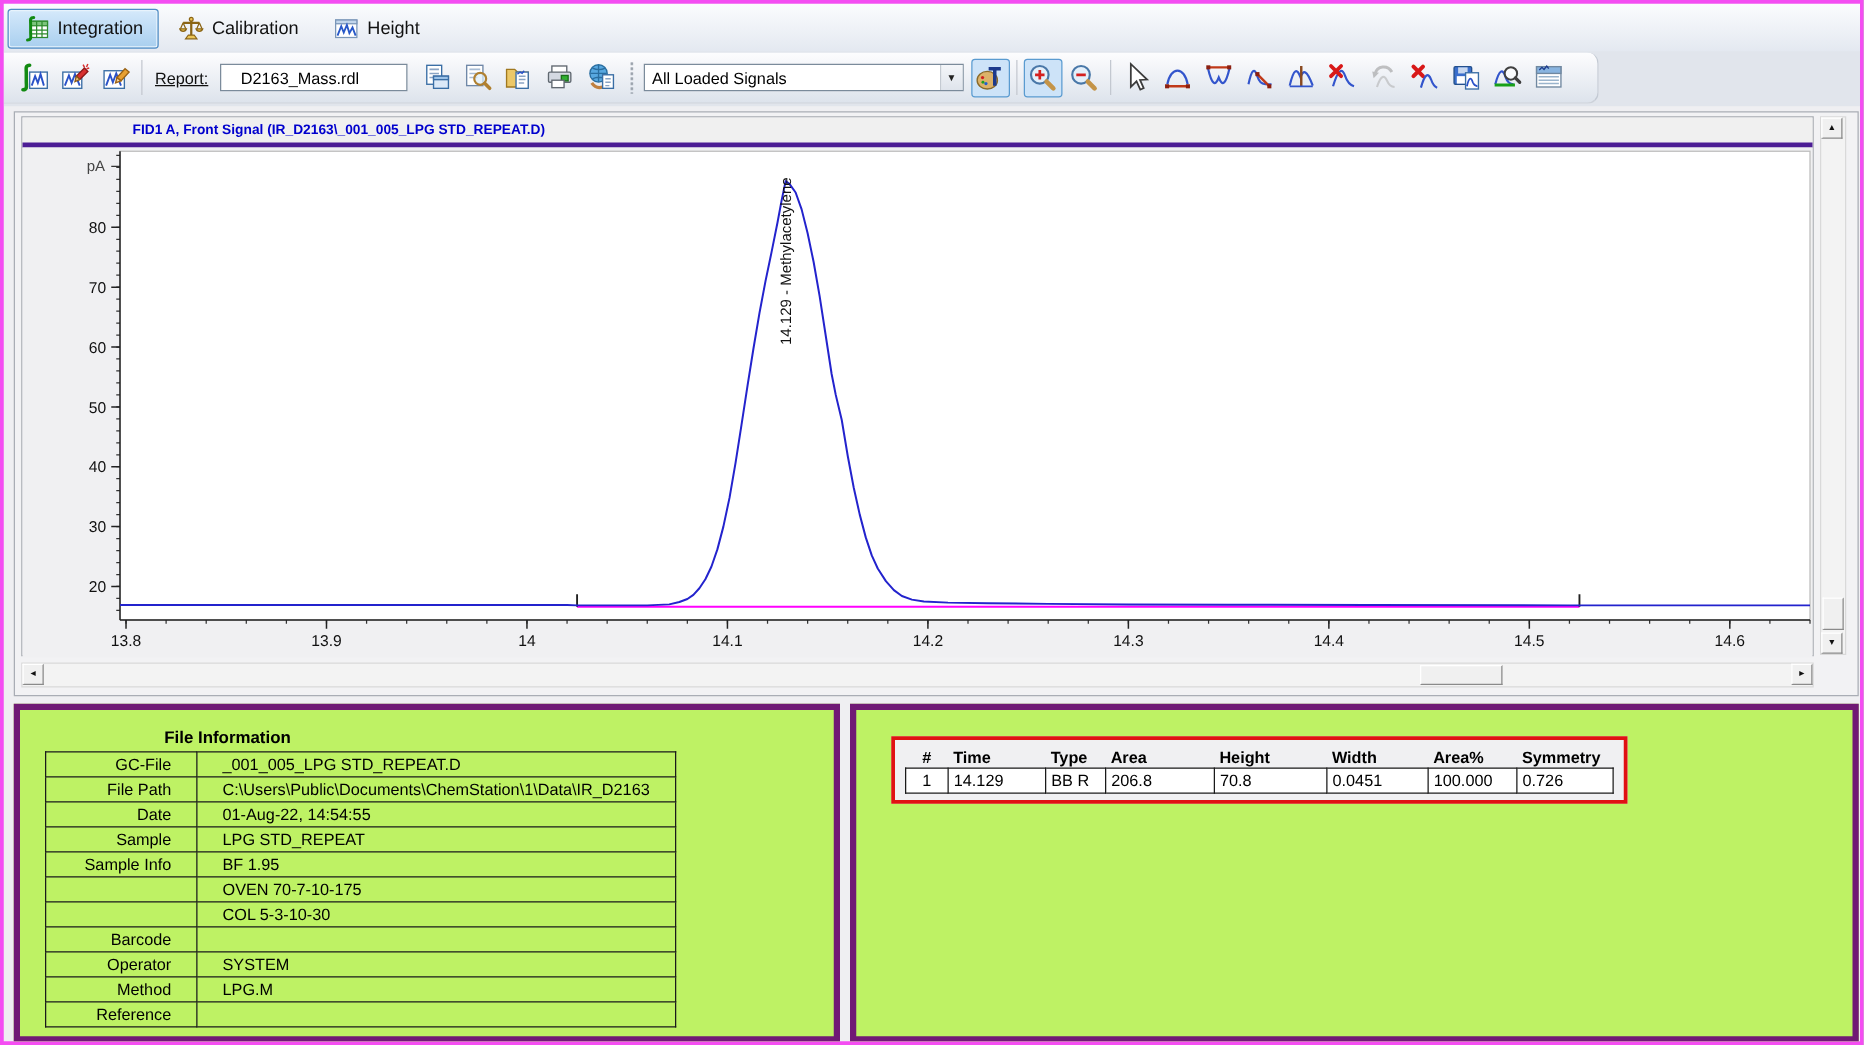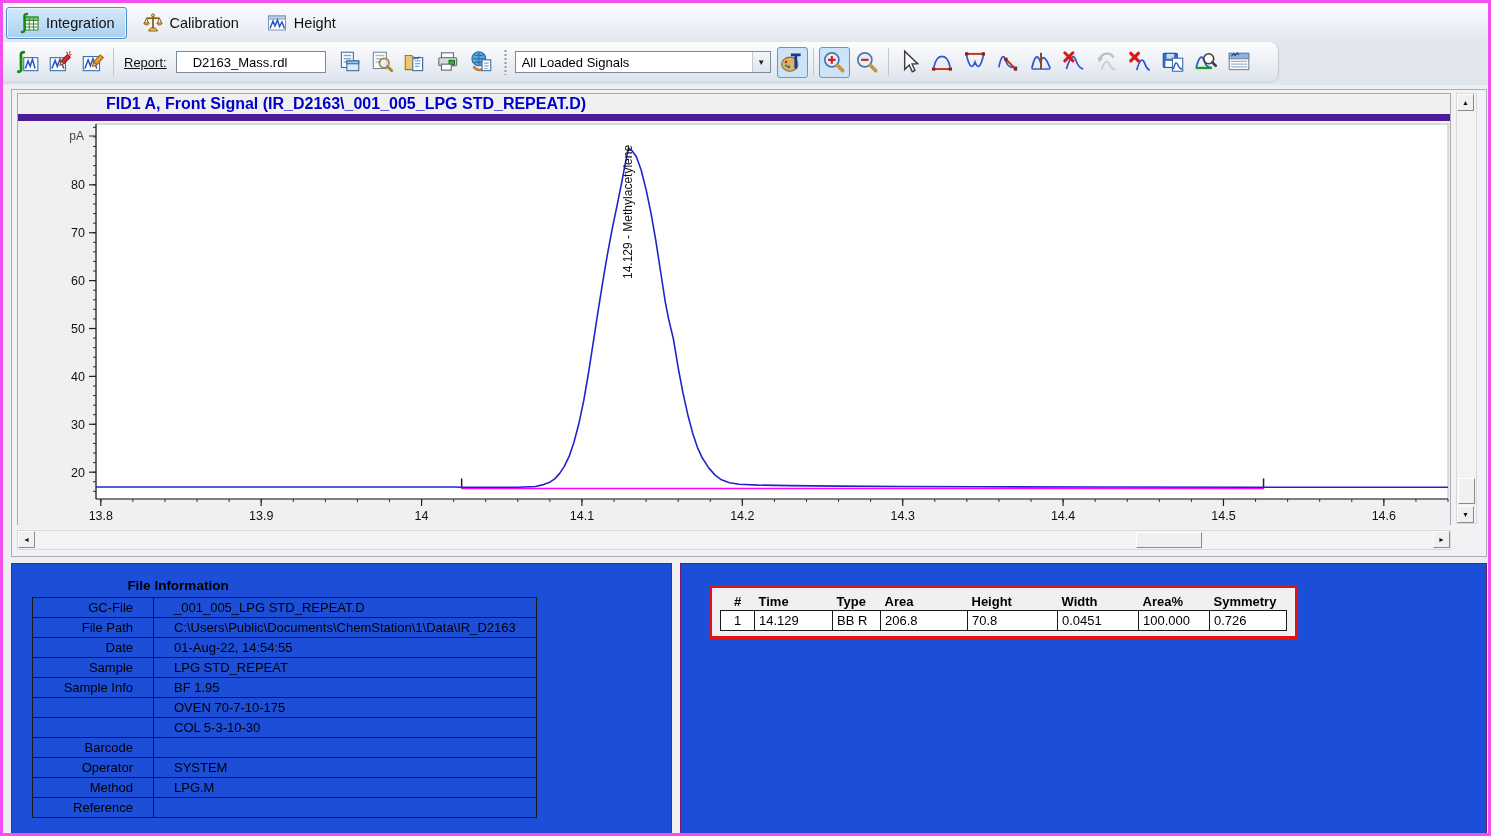--- a/index.html
+++ b/index.html
@@ -32,34 +32,34 @@
   .combo{width:256px;height:22px;border:1px solid #7b8b9b;background:#fff;display:flex;align-items:center;
          font-size:13px;padding-left:6px;box-sizing:border-box;margin:0 5px 0 2px;}
   .combo-text{flex:1;}
   .combo-arrow{width:17px;height:20px;display:flex;align-items:center;justify-content:center;
                font-size:8px;color:#222;background:linear-gradient(#f4f6f9,#dfe4ec);border-left:1px solid #c4cad2;}
   
   .plot-outer{position:absolute;left:8px;top:86px;width:1476px;height:468px;background:#f2f2f4;
               border:1px solid #a9adb5;box-sizing:border-box;}
   .plot-frame{position:absolute;left:5px;top:3px;width:1434px;height:432px;border:1px solid #a6aab1;
               background:#f0f0f2;box-sizing:border-box;}
-  .plot-title{height:20px;line-height:20px;background:#f0f0f0;border-bottom:7px solid #4c1d95;
-              color:#0000cd;font-weight:bold;font-size:16px;padding-left:88px;white-space:nowrap;}
+  .plot-title{height:20px;line-height:20px;background:#f0f0f0;border-bottom:4px solid #4c1d95;
+              color:#0000cd;font-weight:bold;font-size:11px;padding-left:88px;white-space:nowrap;}
   #chart{display:block;width:1432px;height:408px;background:#f0f0f2;}
   
   .vscroll{position:absolute;left:1444px;top:3px;width:21px;height:431px;background:#f3f3f3;
            border:1px solid #d9d9d9;box-sizing:border-box;}
   .hscroll{position:absolute;left:5px;top:440px;width:1434px;height:20px;background:#f3f3f3;
            border:1px solid #d9d9d9;box-sizing:border-box;}
   .sbtn{position:absolute;width:17px;height:17px;background:#f0f0f0;border:1px solid;
         border-color:#ffffff #8a8a8a #8a8a8a #ffffff;display:flex;align-items:center;justify-content:center;
         font-size:7px;color:#111;box-sizing:border-box;}
   .sthumb{position:absolute;background:#f0f0f0;border:1px solid;border-color:#ffffff #8a8a8a #8a8a8a #ffffff;box-sizing:border-box;}
   
-  .panel{position:absolute;top:560px;height:271px;background:#1d4ed8;border:1px solid #701a75;box-sizing:border-box;}
+  .panel{position:absolute;top:560px;height:271px;background:#bef264;border:5px solid #701a75;box-sizing:border-box;}
   .left-panel{left:8px;width:661px;}
   .right-panel{left:677px;width:807px;}
   .fi-title{position:absolute;left:20px;top:14px;width:292px;text-align:center;font-weight:bold;font-size:13.5px;color:#000;}
   .fi-table{position:absolute;left:20px;top:33px;border-collapse:collapse;font-size:13px;color:#000;}
   .fi-table td{border:1px solid #1a1a1a;height:19px;padding:0 20px;}
   td.fi-lab{width:80px;text-align:right;}
   td.fi-val{width:338px;text-align:left;}
   .results-highlight{position:absolute;left:28px;top:21px;border:3px solid #e01212;padding:4px 8px 5px 8px;background:#f0f0f2;}
   .res-table{border-collapse:collapse;font-size:13px;color:#000;}
   .res-table th,.res-table td{text-align:left;}

